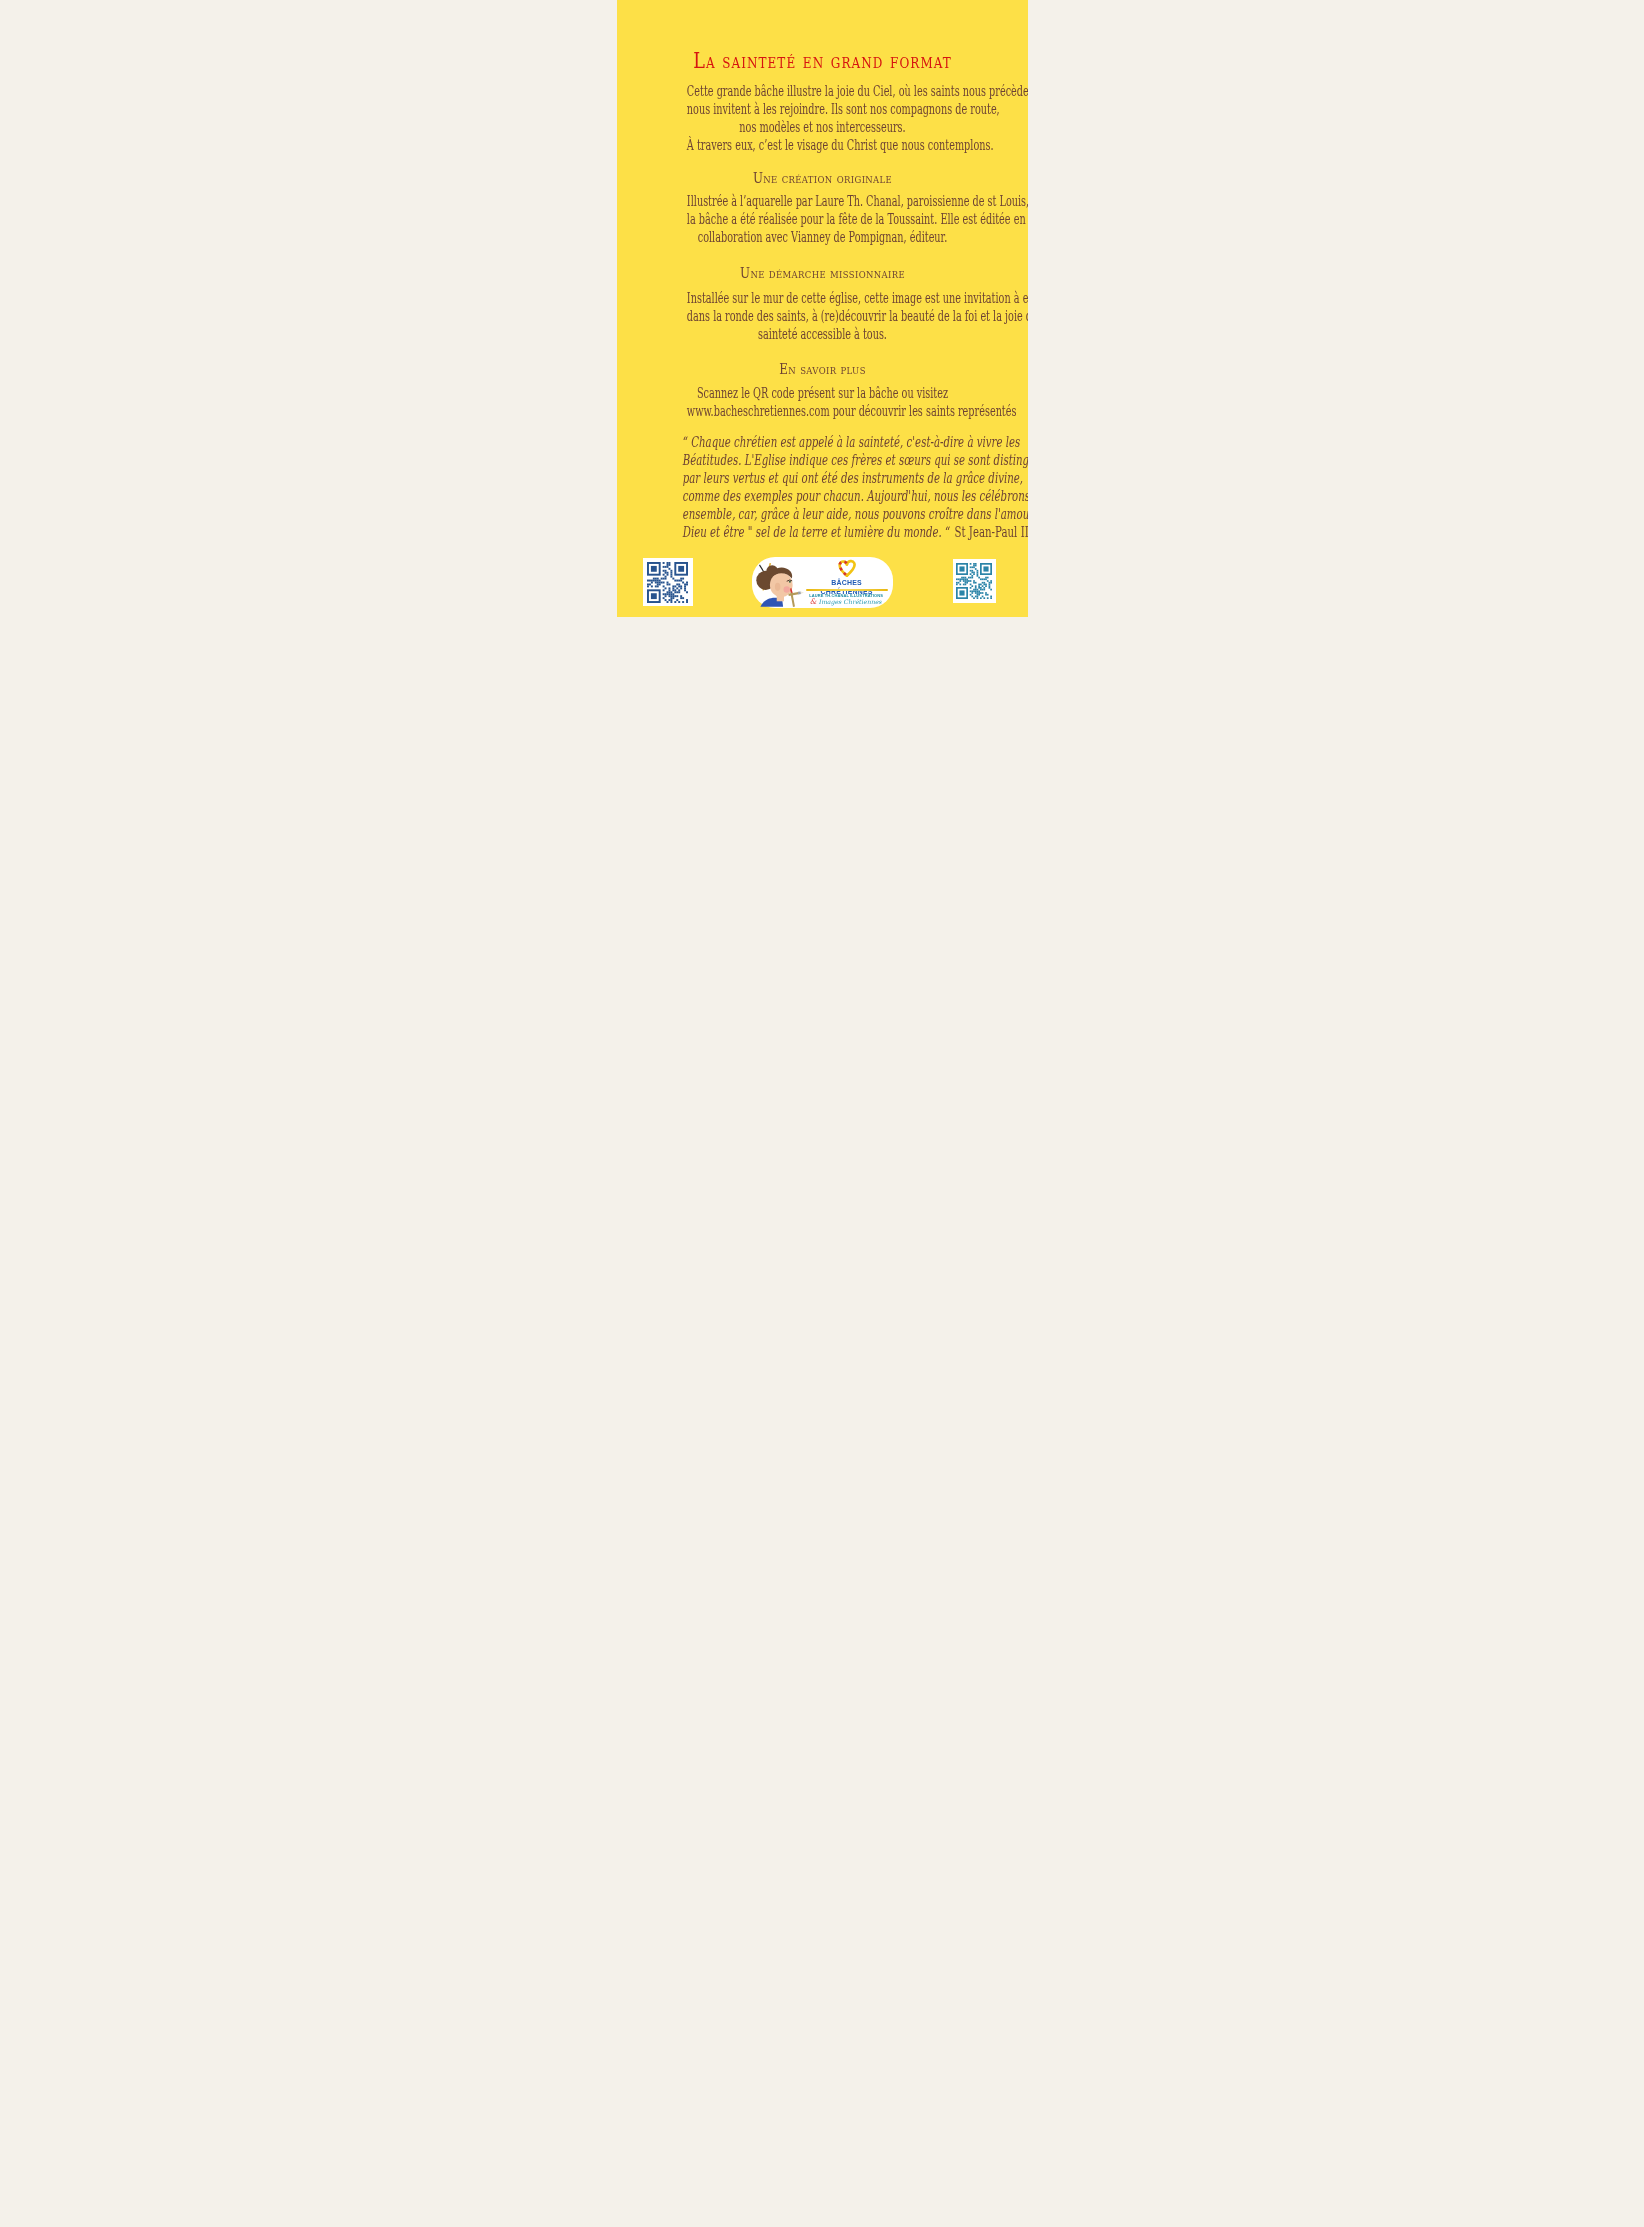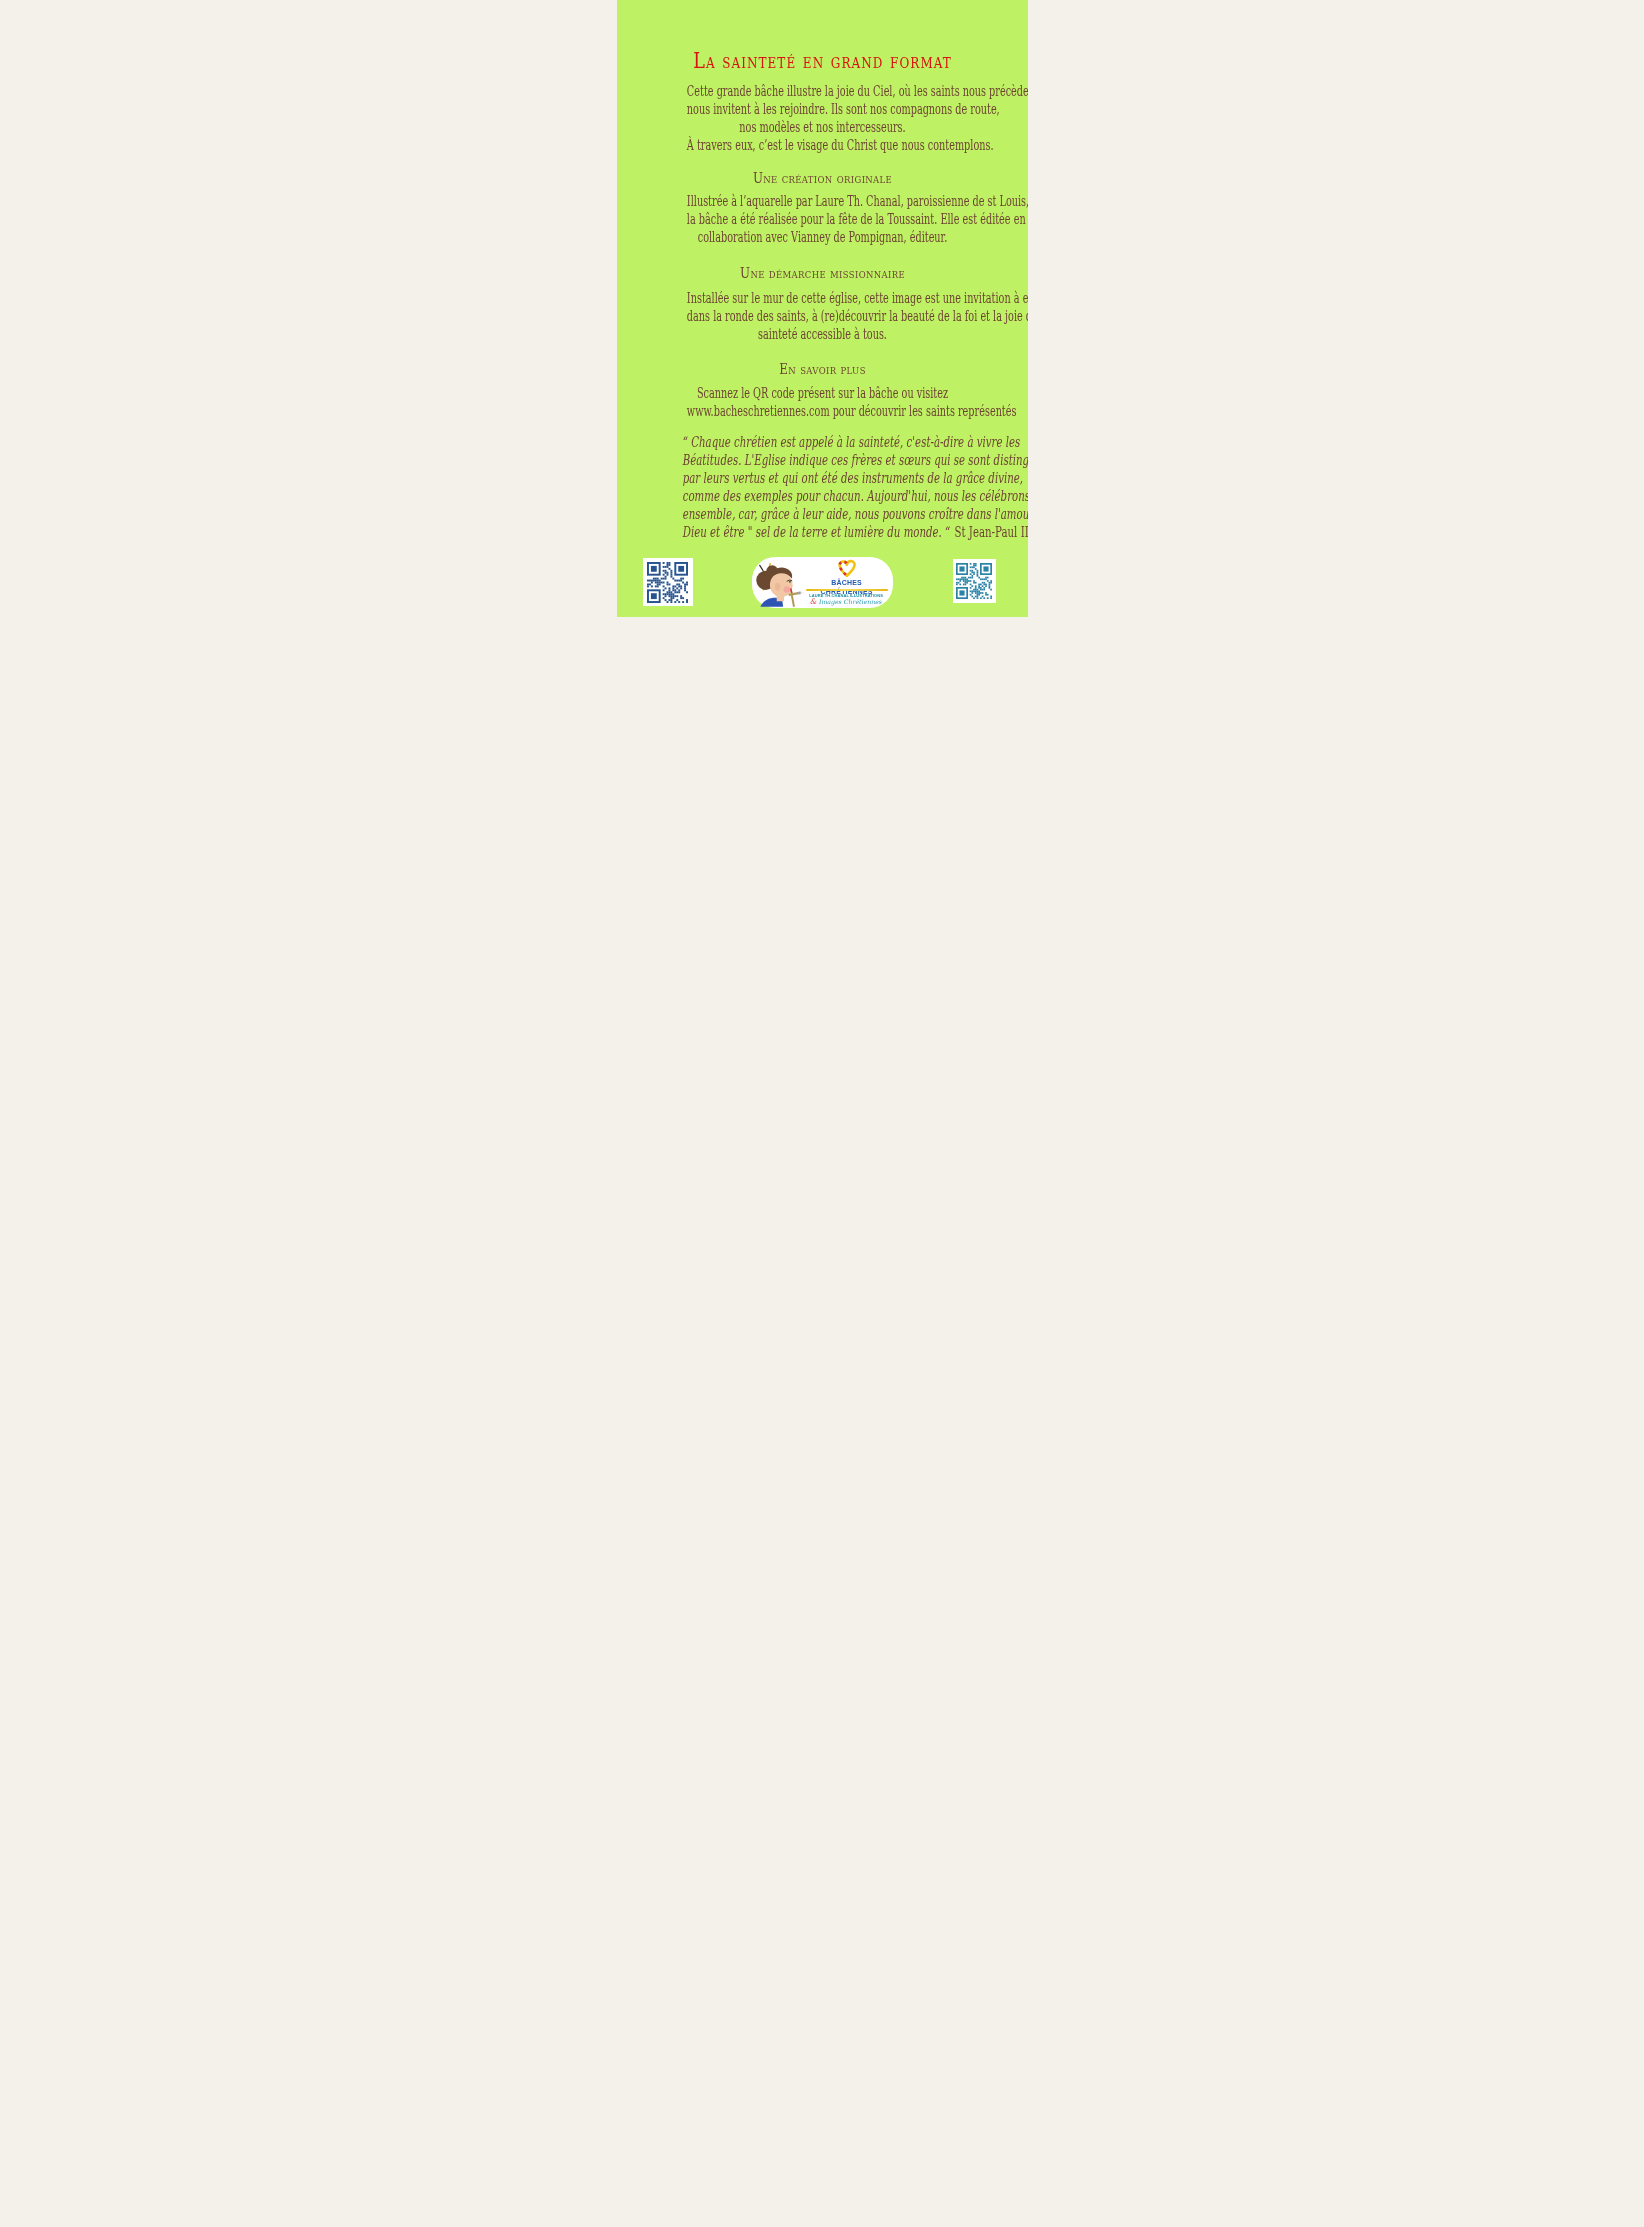--- a/index.html
+++ b/index.html
@@ -71,21 +71,21 @@
   .tagline {
     position:absolute; left:51px; right:2.7px; top:40px; text-align:center;
     font-family:"DejaVu Serif", serif; font-style:italic;
     font-size:6.2px; color:#2a9bb5;
   }
   .tagline .amp { font-size:7.6px; color:#e0524d; }
 </style>
 </head>
 <body style="background: rgb(244, 241, 234);">
 
-<div class="page" style="background: #bef264; color: rgb(109, 66, 51);">
+<div class="page" style="background: #fde047; color: rgb(109, 66, 51);">
 
   <h1 class="abs condense title" style="color: rgb(214, 19, 16);">La sainteté en grand format</h1>
 
   <p class="abs condense body intro">Cette grande bâche illustre la joie du Ciel, où les saints nous précèdent et
 nous invitent à les rejoindre. Ils sont nos compagnons de route,
 nos modèles et nos intercesseurs.
 À travers eux, c’est le visage du Christ que nous contemplons.</p>
 
   <h2 class="abs condense h2 h2-creation">Une création originale</h2>
   <p class="abs condense body p-creation">Illustrée à l’aquarelle par Laure Th. Chanal, paroissienne de st Louis,

